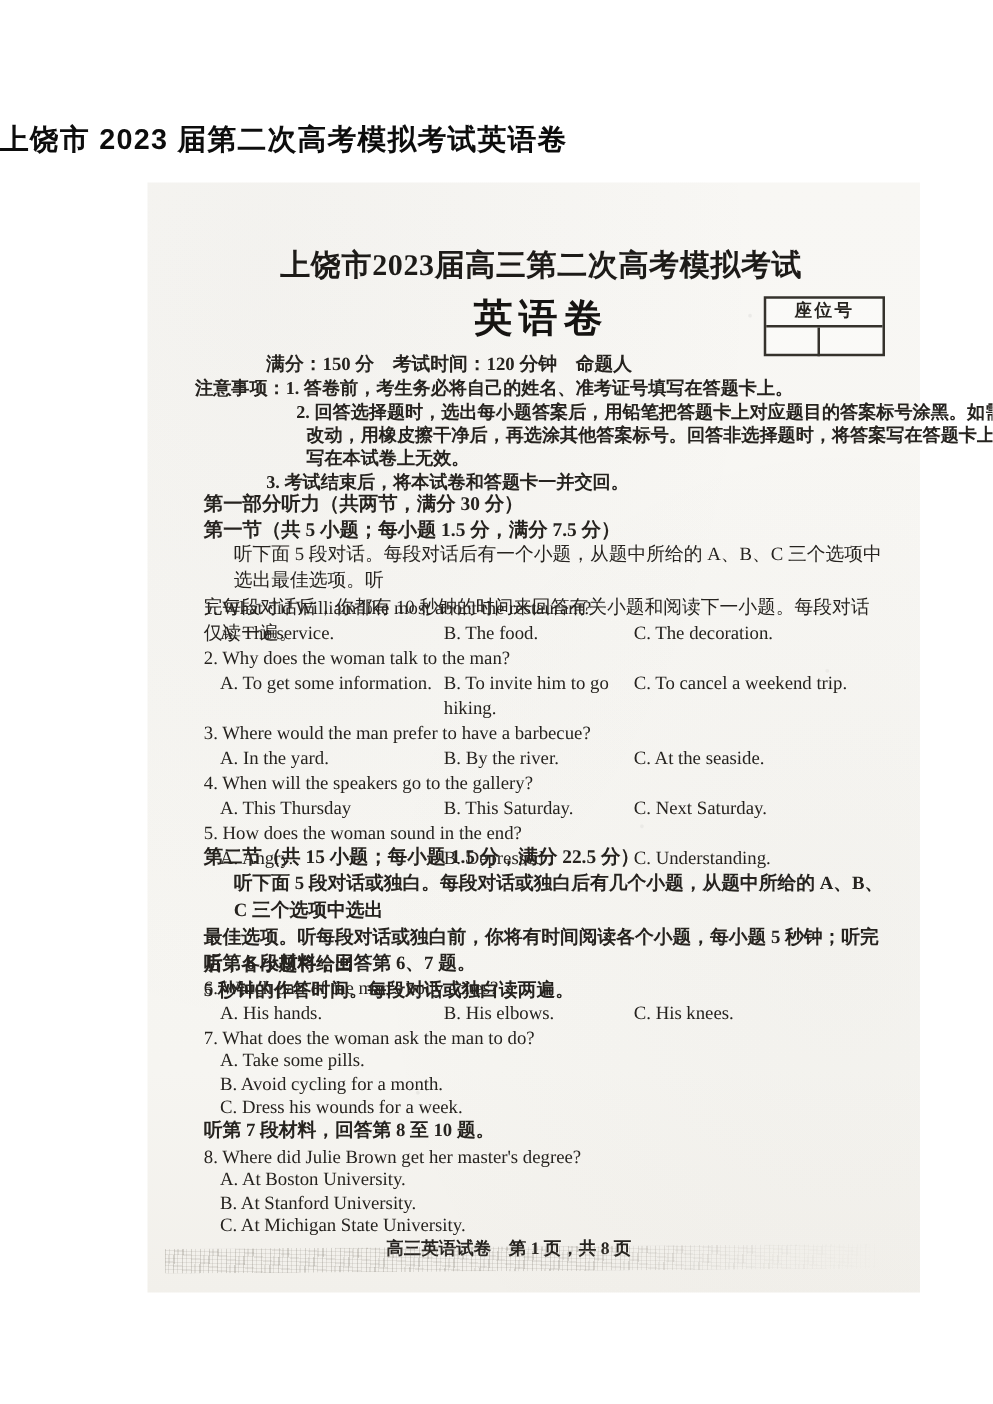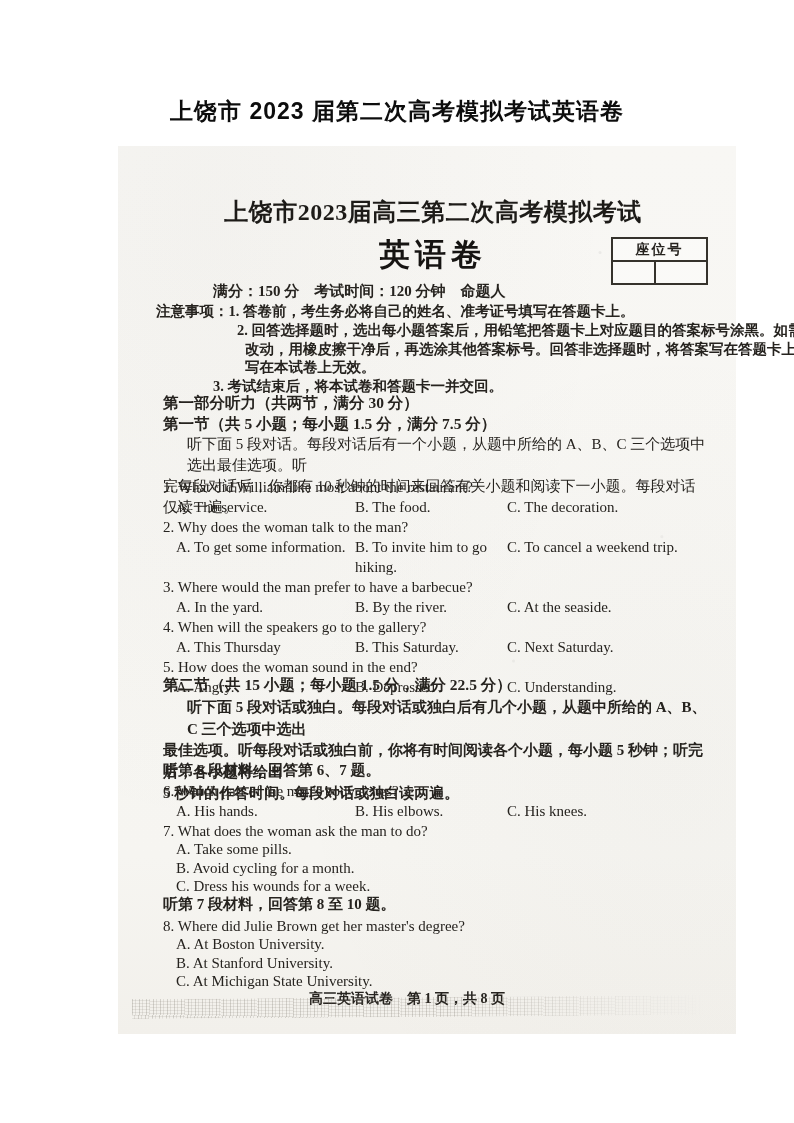--- a/index.html
+++ b/index.html
@@ -2,21 +2,21 @@
 <html><head>
 <meta charset="utf-8">
 <style>
   html,body{margin:0;padding:0;}
   body{
     width:794px;height:1123px;background:#ffffff;position:relative;
     font-family:"Liberation Serif","DejaVu Serif",serif;
     -webkit-font-smoothing:antialiased;
   }
   .doc-title{
-    position:absolute;top:96px;left:0;width:100%;text-align:center;
+    position:absolute;top:96px;left:0;width:100%;text-align:left;
     font-family:"Liberation Sans","DejaVu Sans",sans-serif;
     font-weight:700;font-size:23px;letter-spacing:1px;color:#0d0d0d;
   }
   
   .scan{
     position:absolute;left:118px;top:146px;width:618px;height:888px;
     background:
       radial-gradient(ellipse at 15% 8%, rgba(90,85,75,0.03), transparent 55%),
       radial-gradient(ellipse at 90% 70%, rgba(90,85,75,0.025), transparent 50%),
       linear-gradient(180deg,#f8f7f4 0%,#f6f5f1 80%,#f2f0eb 100%);

